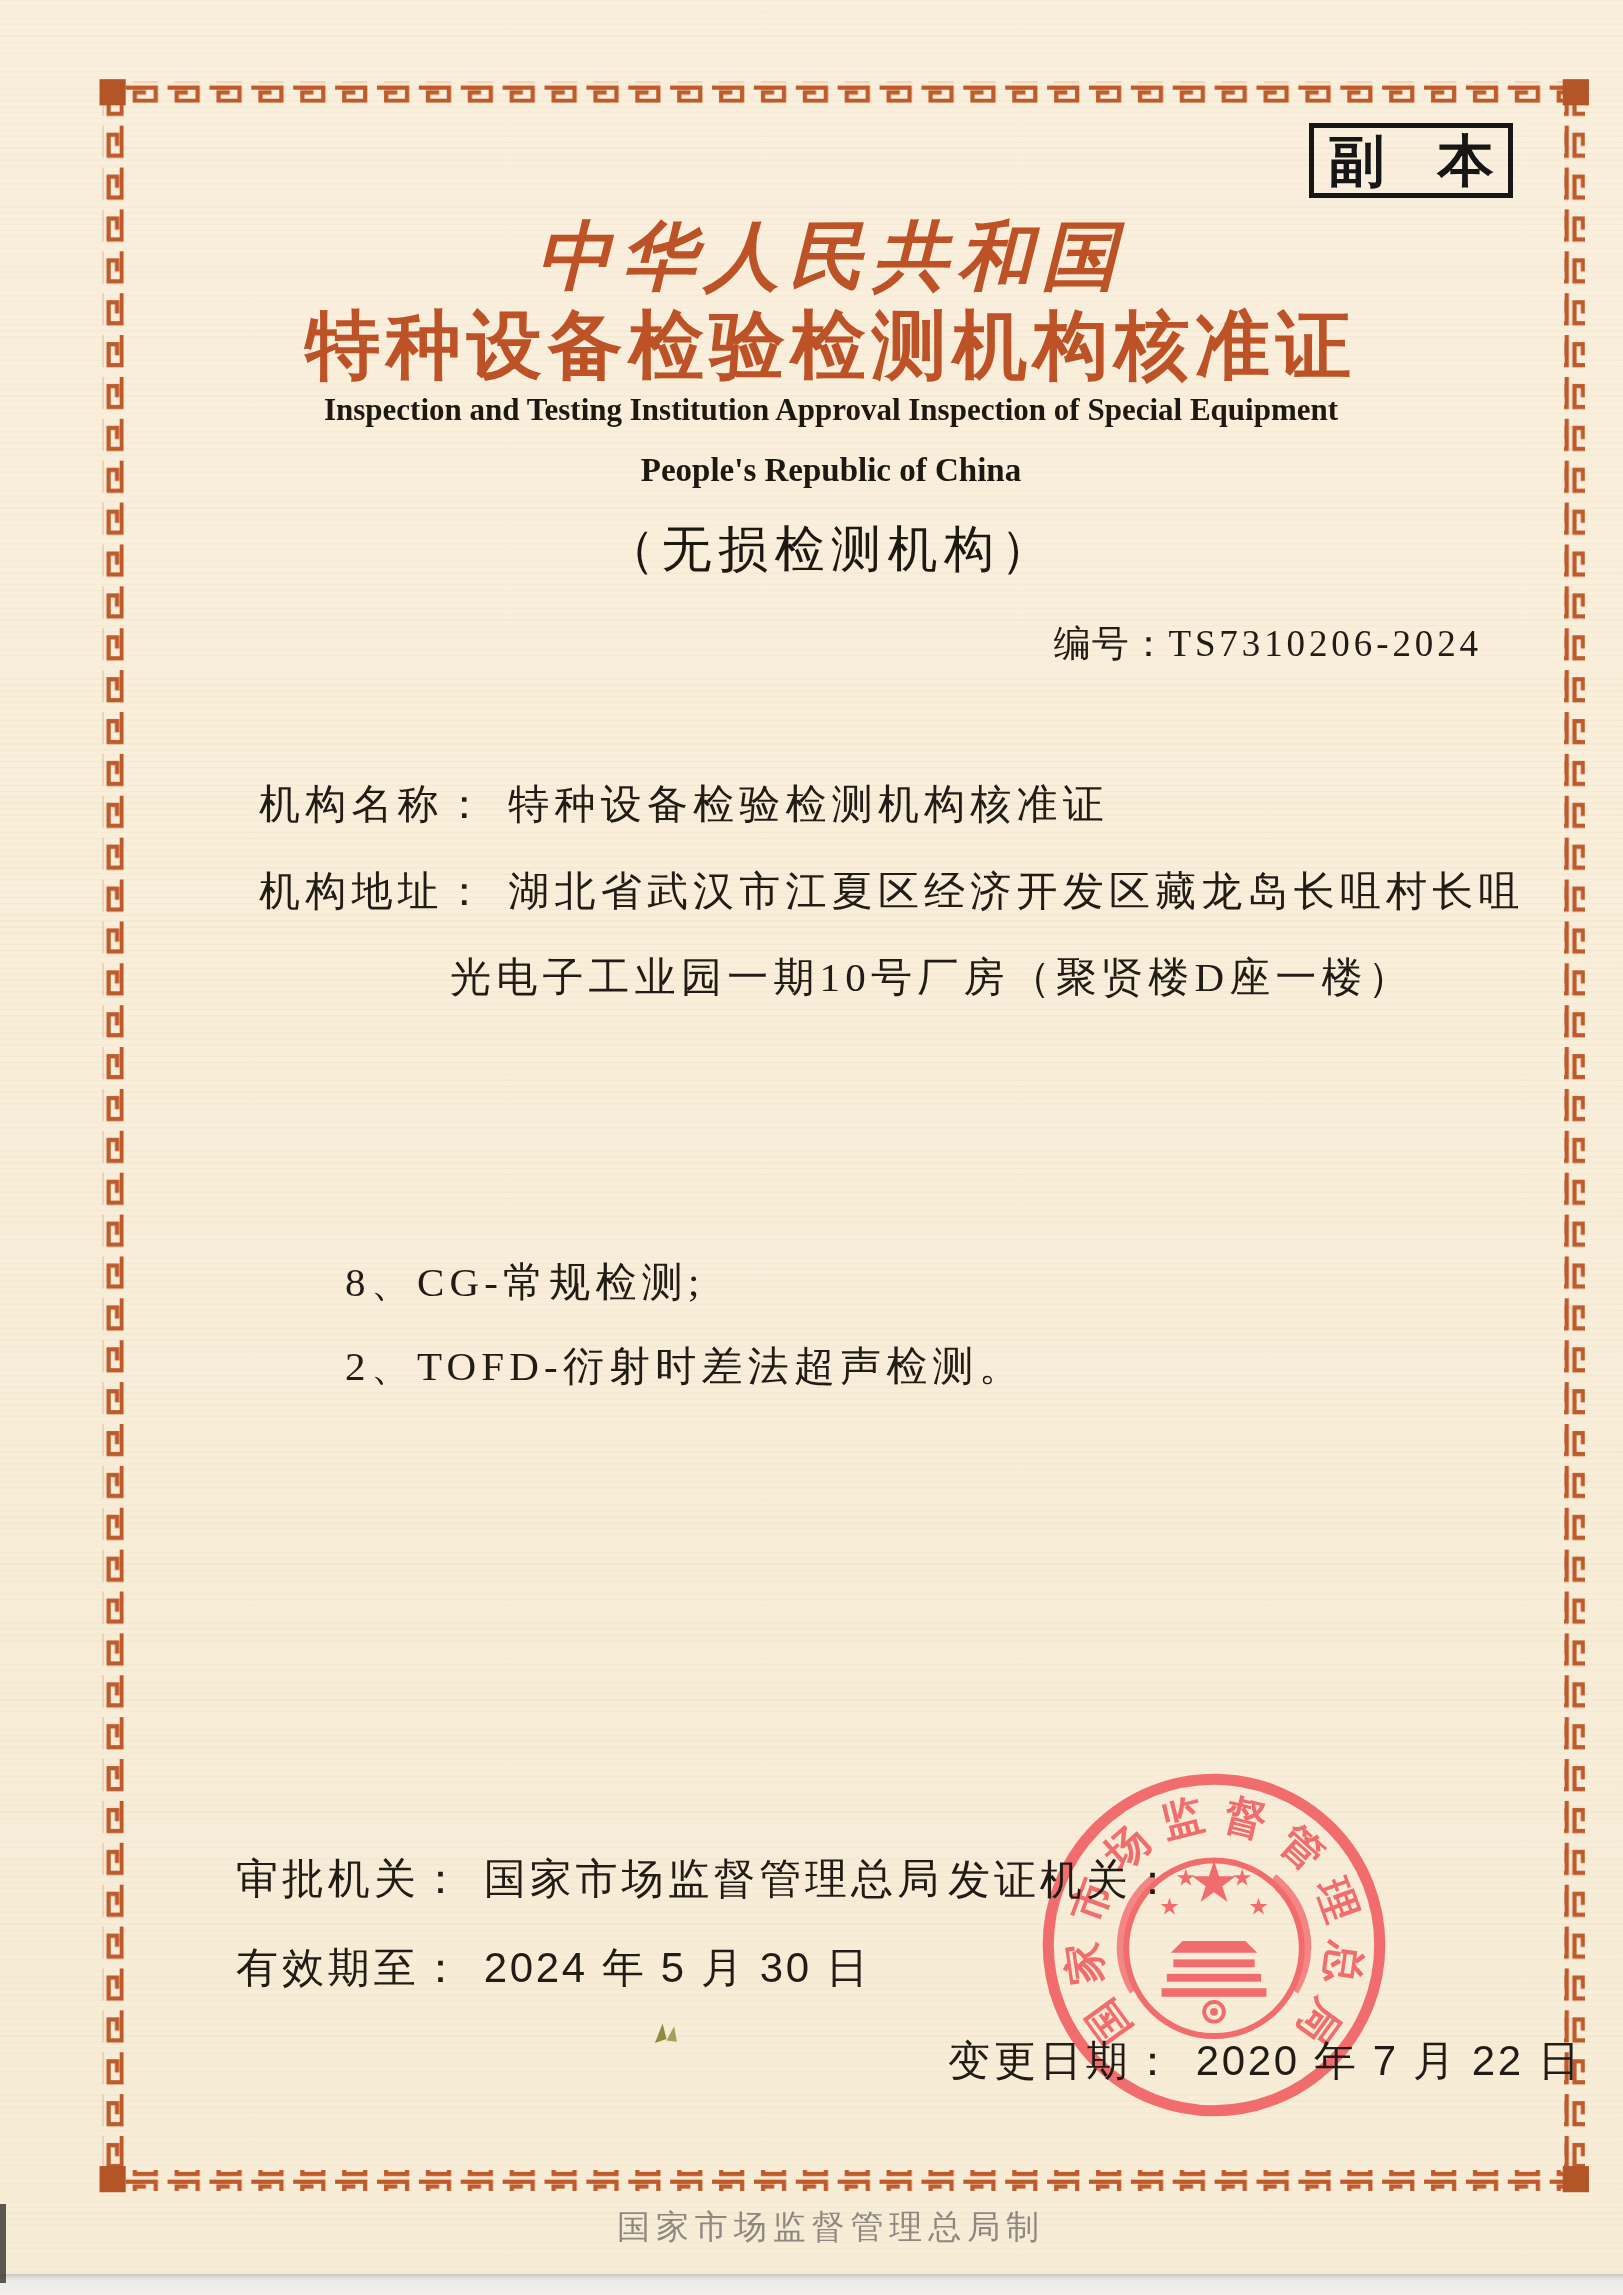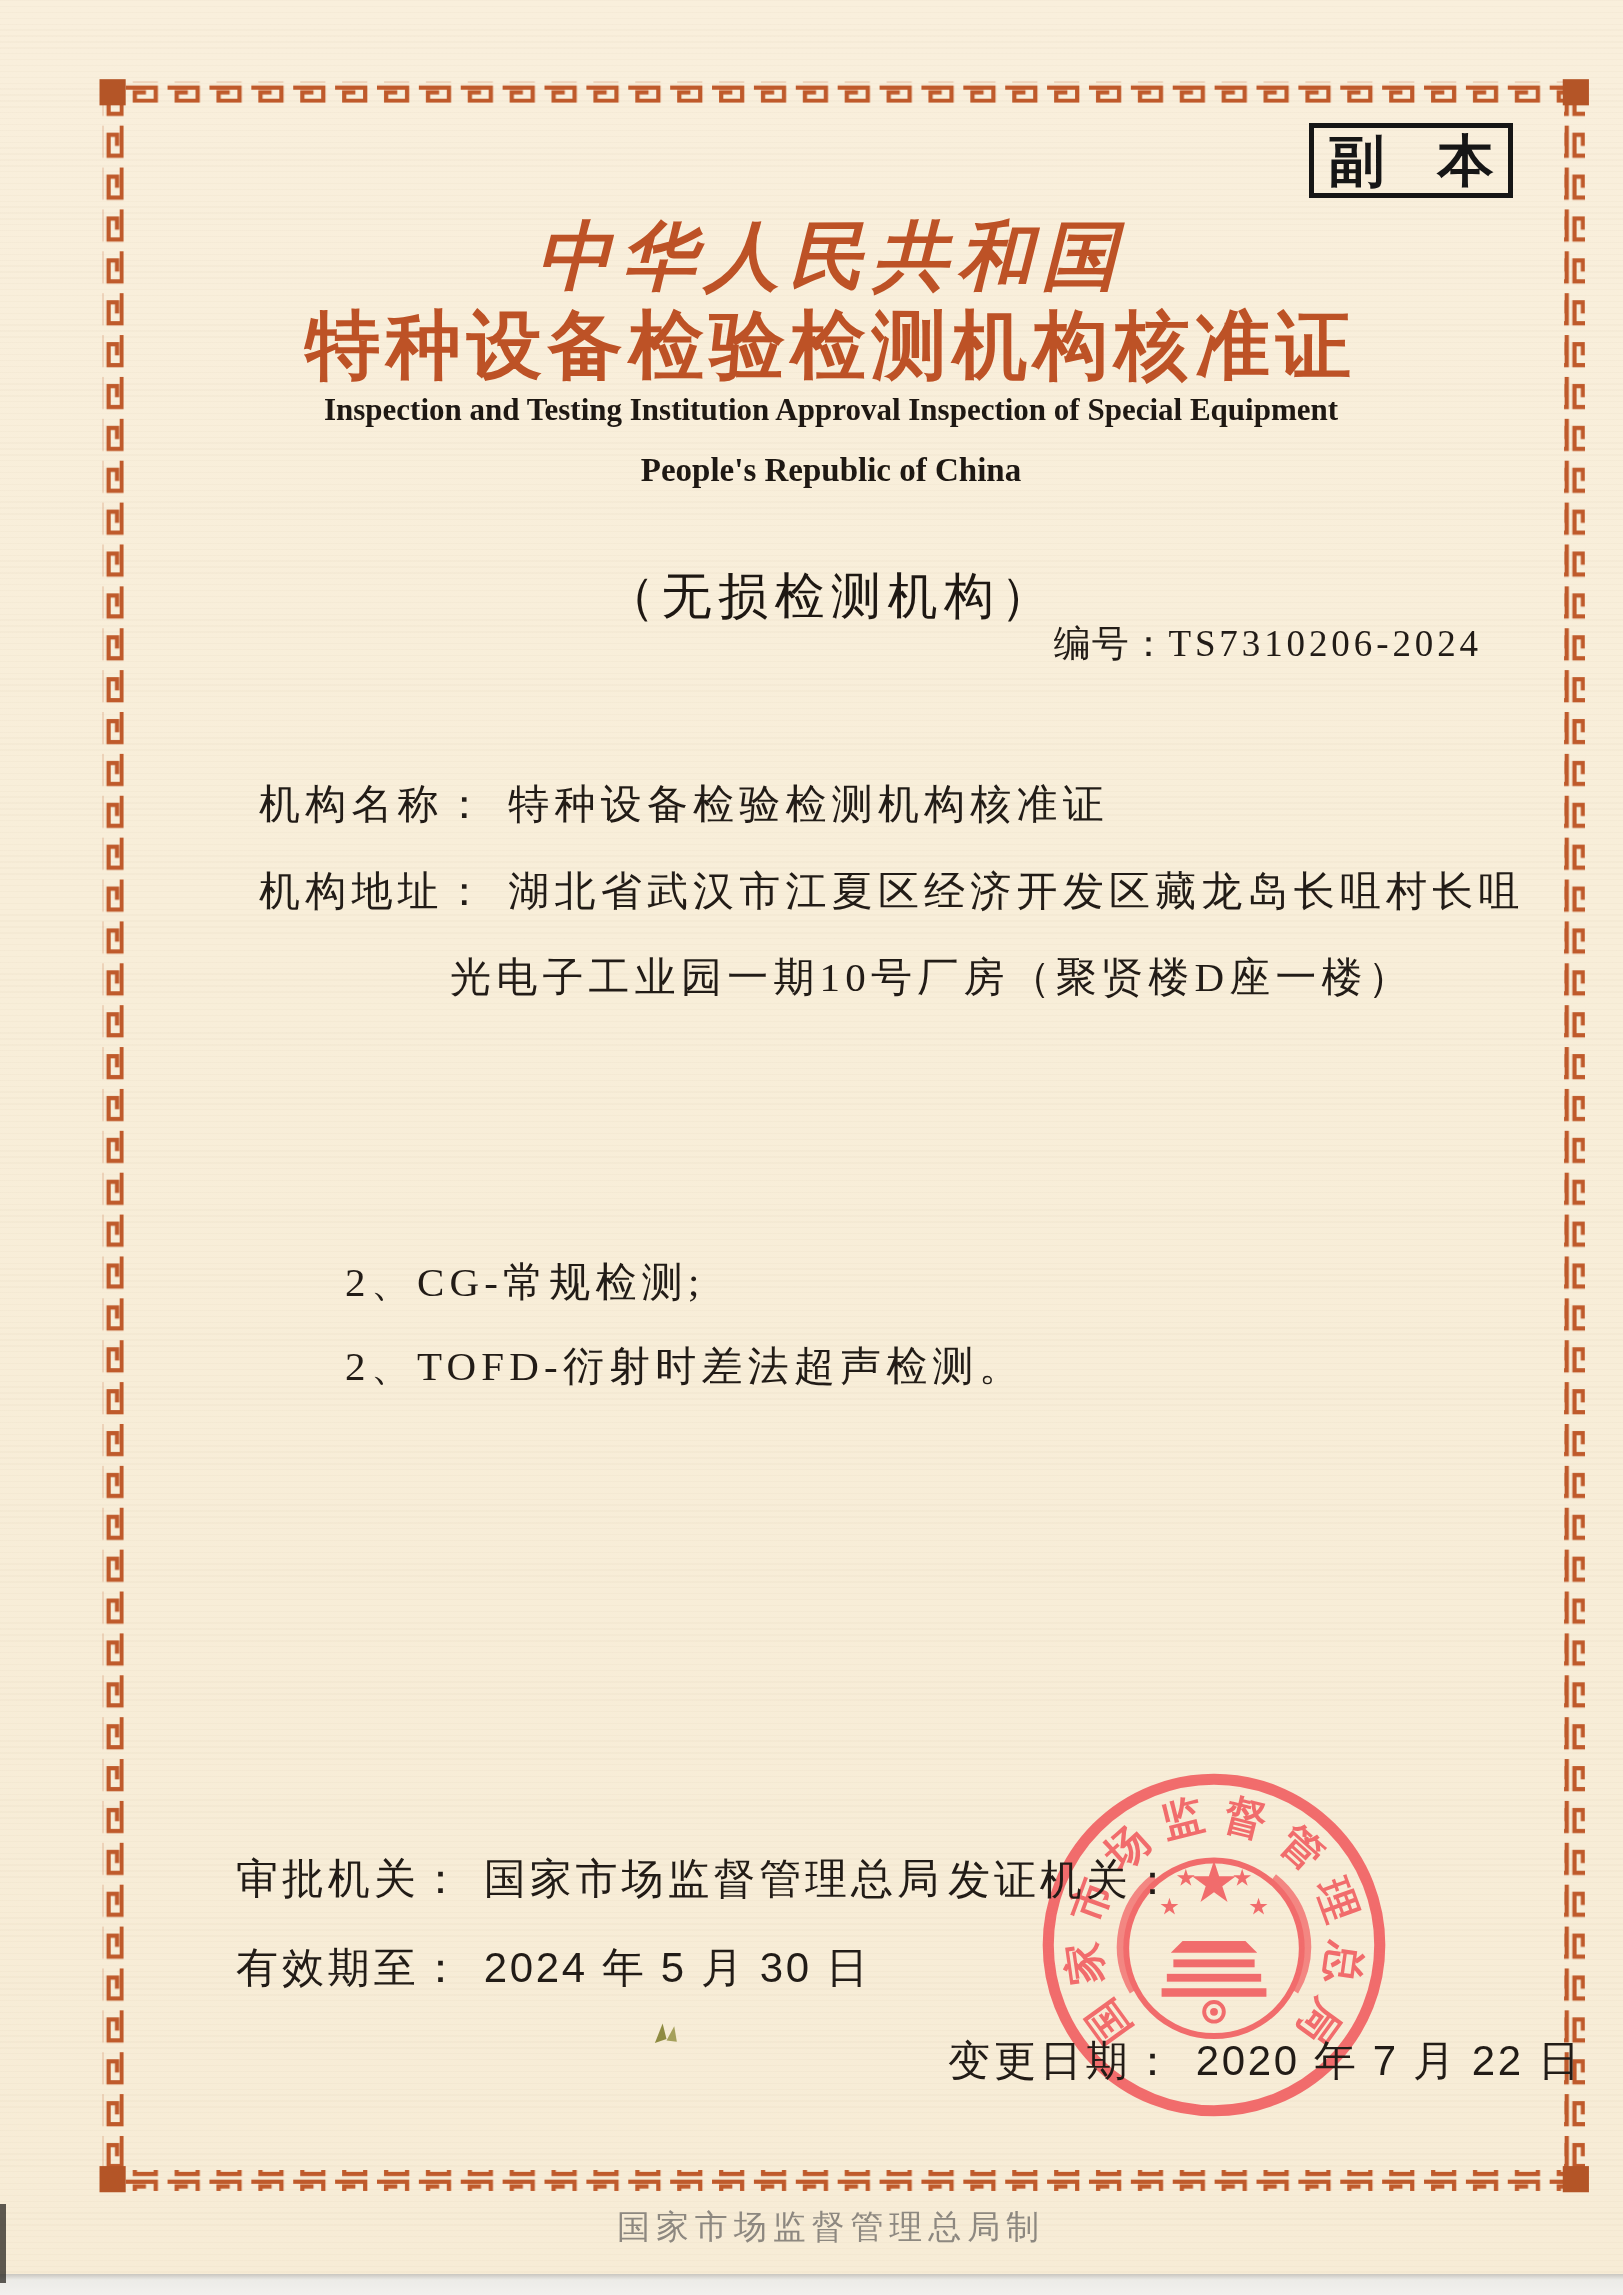--- a/index.html
+++ b/index.html
@@ -25,21 +25,21 @@
     font-family:"Liberation Sans","DejaVu Sans",sans-serif;
     font-weight:bold;font-size:56px;color:#161616;line-height:1;
   }
 
   .title-cn{font-weight:bold;color:#bd5226;line-height:1;}
   .title-cn1{top:219px;font-size:75px;letter-spacing:9.2px;font-style:italic;}
   .title-cn2{top:308px;font-size:75px;letter-spacing:5.9px;}
   .title-en{font-weight:bold;color:#1e1813;line-height:1;}
   .title-en1{top:394px;font-size:31px;}
   .title-en2{top:454px;font-size:33px;}
-  .subtitle{top:516px;font-size:50px;letter-spacing:6.5px;color:#1e1813;margin-top:47px;}
+  .subtitle{top:516px;font-size:50px;letter-spacing:6.5px;color:#1e1813;}
 
   .cert-no{top:619px;right:141px;font-size:37px;letter-spacing:1.3px;}
   .cert-no .num{font-family:"Liberation Serif","DejaVu Serif",serif;letter-spacing:3.9px;}
 
   .body-line{font-size:41px;letter-spacing:5.2px;line-height:1;}
   .line-name{left:259px;top:784px;}
   .line-addr{left:259px;top:871px;}
   .line-addr2{left:450px;top:957px;}
   .line-intro{left:345px;top:1127px;}
   .line-item1{left:345px;top:1262px;}
@@ -106,21 +106,21 @@
   </div>
 
   <div class="abs body-line line-name">
     <span>机构名称：</span><span class="gap"></span><span>特种设备检验检测机构核准证</span>
   </div>
   <div class="abs body-line line-addr">
     <span>机构地址：</span><span class="gap"></span><span>湖北省武汉市江夏区经济开发区藏龙岛长咀村长咀</span>
   </div>
   <div class="abs body-line line-addr2">光电子工业园一期10号厂房（聚贤楼D座一楼）</div>
 
-  <div class="abs body-line line-item1">2、CG-常规检测;</div>
+  <div class="abs body-line line-item1">8、CG-常规检测;</div>
   <div class="abs body-line line-item2">2、TOFD-衍射时差法超声检测。</div>
 
   <svg class="abs seal-svg" viewBox="0 0 580 580" aria-hidden="true">
     <g opacity="0.9">
       <circle cx="290" cy="290" r="253" fill="none" stroke="#f15f61" stroke-width="17"></circle>
       <g fill="#f15f61" font-family="&quot;Liberation Serif&quot;,&quot;DejaVu Serif&quot;,serif" font-weight="bold" font-size="64" text-anchor="middle">
         <text transform="rotate(-126 290 290)" x="290" y="112">国</text>
         <text transform="rotate(-98 290 290)" x="290" y="112">家</text>
         <text transform="rotate(-70 290 290)" x="290" y="112">市</text>
         <text transform="rotate(-42 290 290)" x="290" y="112">场</text>

